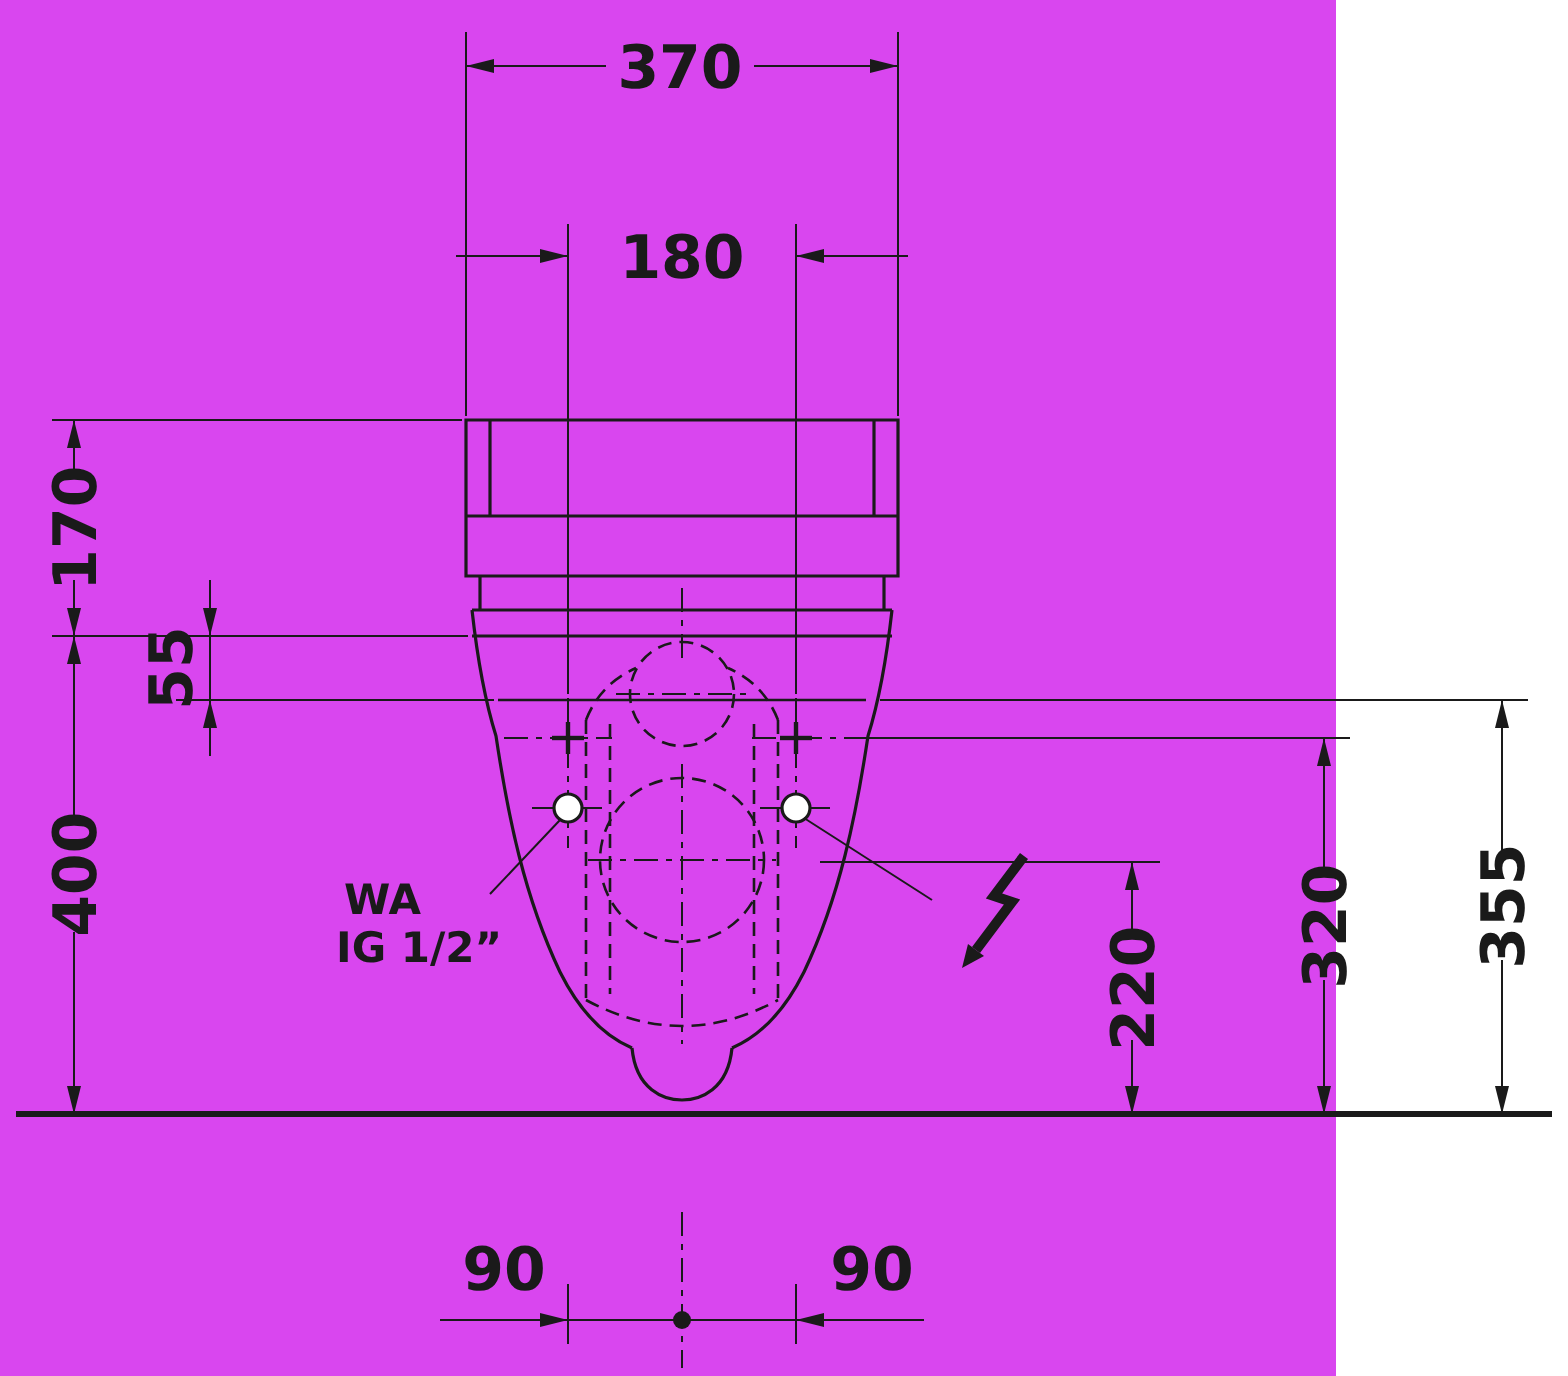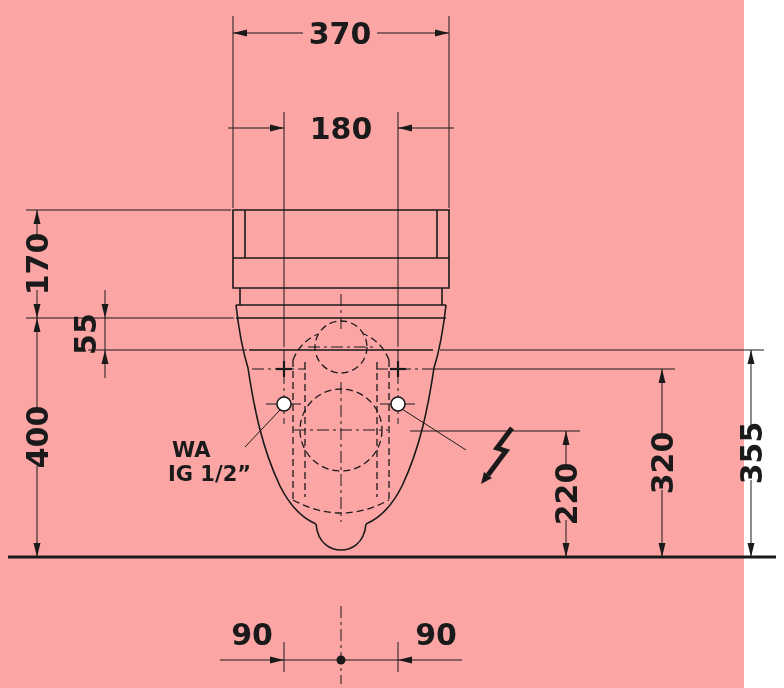--- a/index.html
+++ b/index.html
@@ -1,16 +1,16 @@
 <!DOCTYPE html>
 <html><head>
 <meta charset="utf-8">
 <style>
   html,body{margin:0;padding:0;background:#ffffff;}
-  .stage{width:744px;height:688px;position:relative;background:#fca5a5;}
+  .stage{width:668px;height:688px;position:relative;background:#d946ef;}
   svg{display:block;}
   text{fill:#1a1a1a;}
   .dim{font-family:"DejaVu Sans",sans-serif;font-weight:bold;font-size:30px;}
   .lbl{font-family:"DejaVu Sans",sans-serif;font-weight:bold;font-size:21px;}
   .obj{stroke:#1a1a1a;stroke-width:1.6;fill:none;}
   .thin{stroke:#1a1a1a;stroke-width:1;fill:none;}
   .mid{stroke:#1a1a1a;stroke-width:1.3;fill:none;}
   .dash{stroke:#1a1a1a;stroke-width:1.3;fill:none;stroke-dasharray:7 4;}
   .cdot{stroke:#1a1a1a;stroke-width:1;fill:none;stroke-dasharray:12 4 3 4;}
   .arrow{fill:#1a1a1a;stroke:none;}

